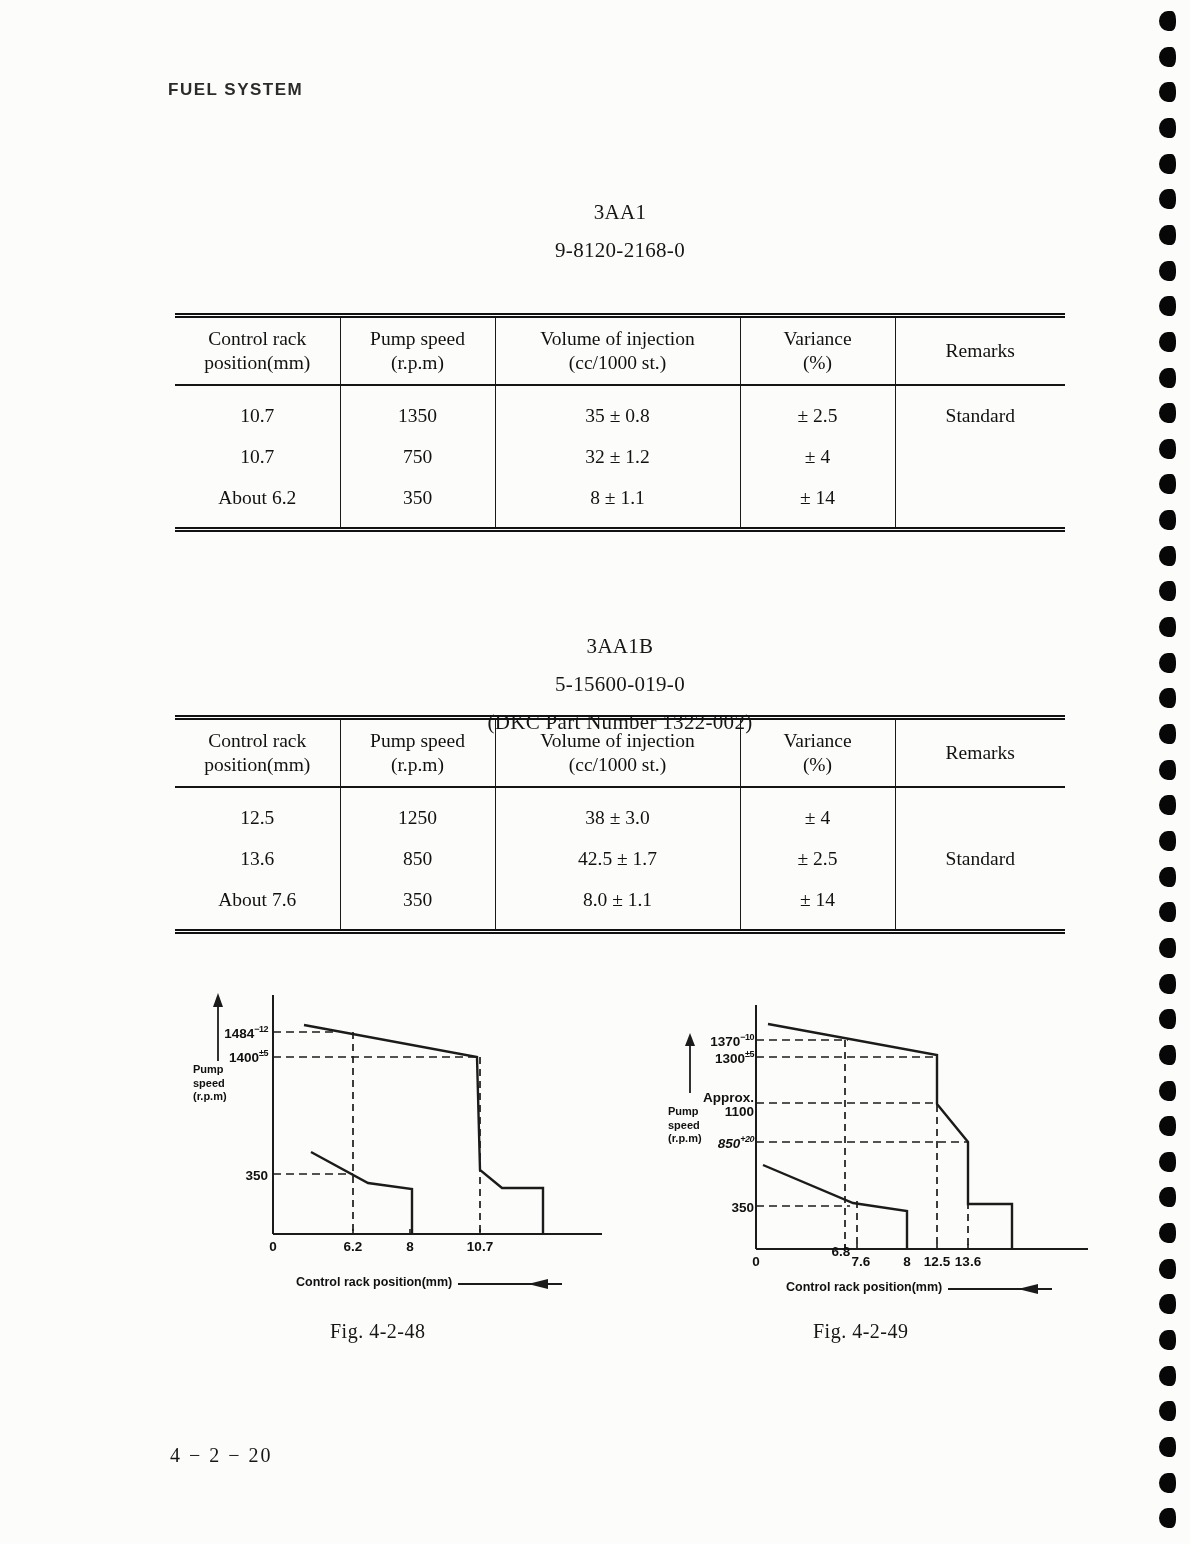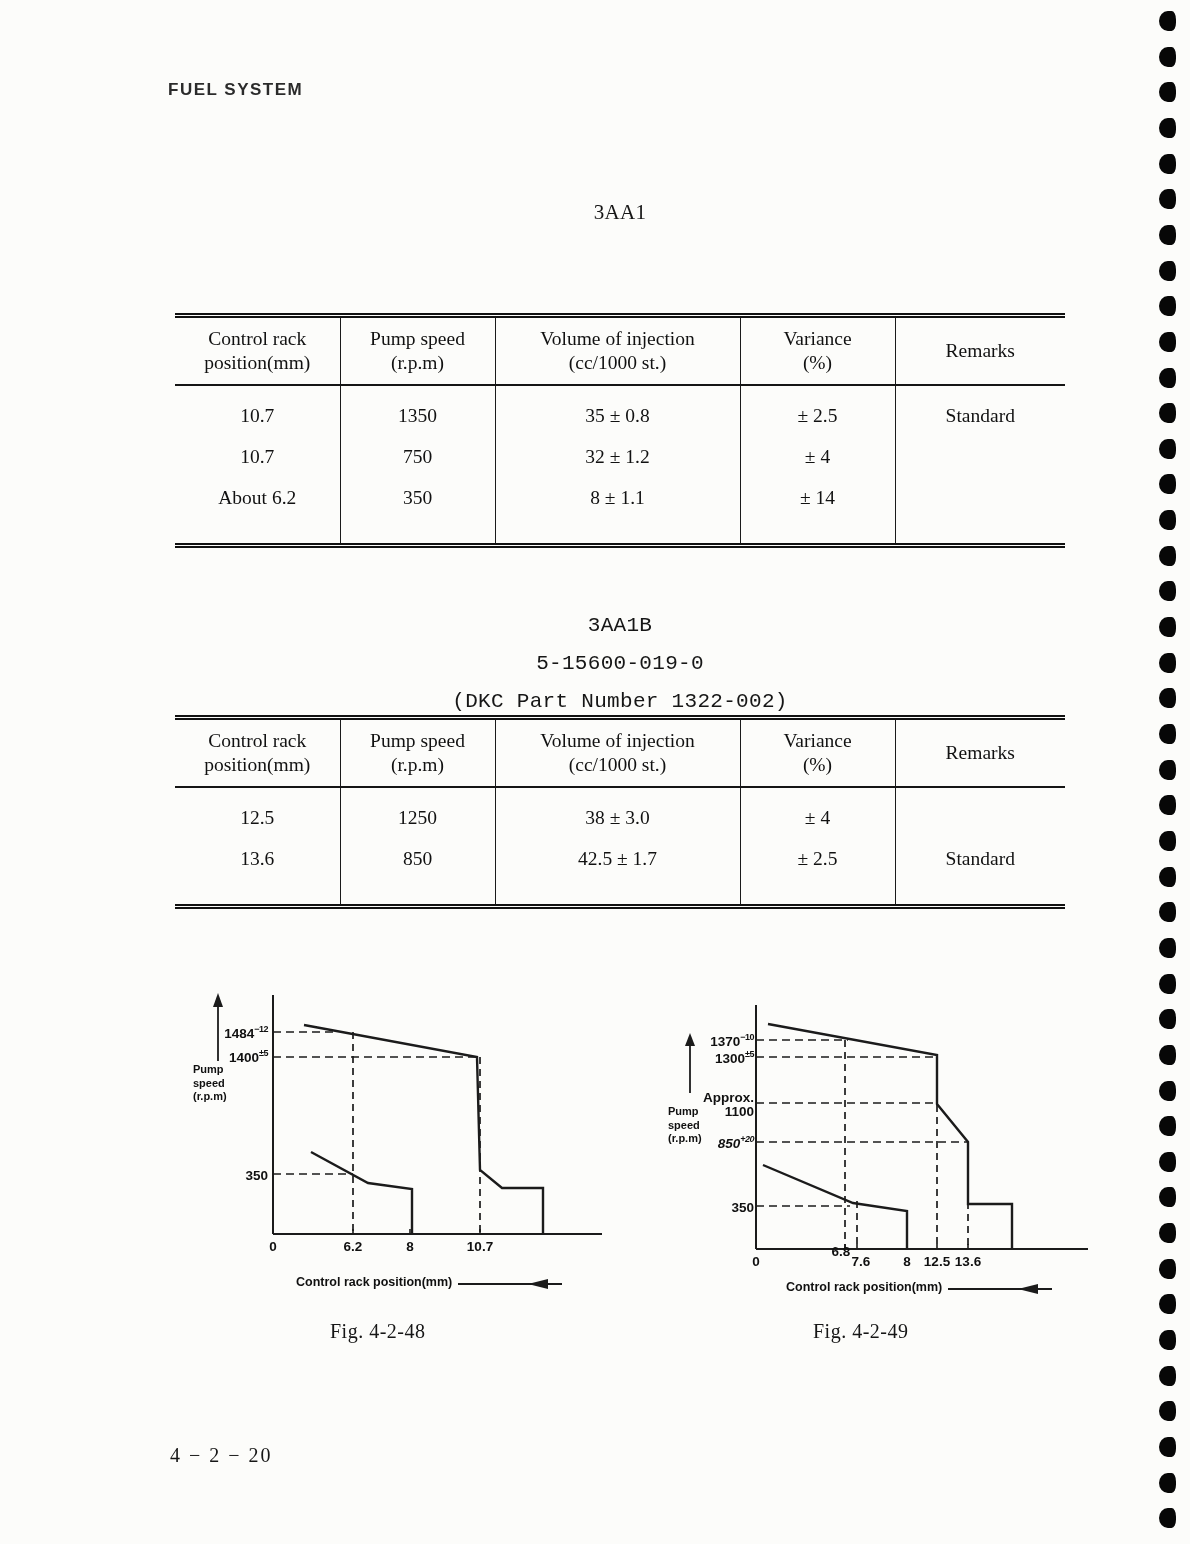--- a/index.html
+++ b/index.html
@@ -6,31 +6,31 @@
   body{width:1190px;height:1544px;background:#fcfcfa;position:relative;
        font-family:"Liberation Serif",serif;color:#161616;overflow:hidden;}
   .abs{position:absolute;}
   
   .doc-header{left:168px;top:80px;font-family:"Liberation Sans",sans-serif;
       font-weight:bold;font-size:17px;letter-spacing:1.5px;color:#2b2b2b;}
   .page-number{left:170px;top:1444px;font-size:20px;letter-spacing:2px;}
   
   .title-block{left:175px;width:890px;text-align:center;font-size:21px;
       line-height:38px;letter-spacing:.3px;}
-  .tb1{top:193px;} .tb2{top:607px;font-family:Liberation Mono, monospace;}
+  .tb1{top:193px;} .tb2{top:627px;}
   
   .tablewrap{left:175px;width:890px;border-top:5px double #111;border-bottom:5px double #111;}
   .t1{top:313px;} .t2{top:715px;}
   table.spec{border-collapse:collapse;table-layout:fixed;width:100%;font-size:19.5px;color:#111;}
   table.spec th,table.spec td{text-align:center;vertical-align:middle;font-weight:normal;padding:0 4px;}
   table.spec th{height:66px;border-bottom:2.5px solid #151515;white-space:pre-line;line-height:24px;}
   table.spec th:not(:last-child),table.spec td:not(:last-child){border-right:1.7px solid #1a1a1a;}
   table.spec tbody td{height:41px;}
   table.spec tbody tr:first-child td{padding-top:9px;}
-  table.spec tbody tr:last-child td{padding-bottom:25px;}
+  table.spec tbody tr:last-child td{padding-bottom:9px;}
   
   .chart{width:490px;height:315px;}
   .chart svg{position:absolute;left:0;top:0;}
   .c1{left:150px;top:985px;}
   .c2{left:660px;top:985px;width:450px;}
   .clab{position:absolute;font-family:"Liberation Sans",sans-serif;font-weight:bold;color:#101010;}
   .ylab{width:80px;text-align:right;font-size:13.5px;white-space:nowrap;}
   .ylab sup{font-size:9px;letter-spacing:-.5px;}
   .ylab .l2{font-size:13.5px;line-height:13px;}
   .approx{line-height:14px;}
@@ -42,20 +42,21 @@
   .dot{position:absolute;right:14px;width:17px;height:20px;background:#070707;
        border-radius:52% 26% 26% 52% / 50% 42% 42% 50%;}
 </style>
 </head>
 <body>
 
 <div class="abs doc-header">FUEL SYSTEM</div>
 
 <div class="abs title-block tb1">
   <div>3AA1</div>
+  <div>9-8120-2168-0</div>
 </div>
 
 <div class="abs tablewrap t1">
 <table class="spec">
   <colgroup>
         <col style="width:165px">
         <col style="width:155px">
         <col style="width:245px">
         <col style="width:155px">
         <col style="width:170px">
@@ -134,20 +135,27 @@
       <td>38 ± 3.0</td>
       <td>± 4</td>
       <td></td>
     </tr>
     <tr>
       <td>13.6</td>
       <td>850</td>
       <td>42.5 ± 1.7</td>
       <td>± 2.5</td>
       <td>Standard</td>
+    </tr>
+    <tr>
+      <td>About 7.6</td>
+      <td>350</td>
+      <td>8.0 ± 1.1</td>
+      <td>± 14</td>
+      <td></td>
     </tr>
   </tbody>
 </table>
 </div>
 
 <div class="abs chart c1">
   <svg width="490" height="315" viewBox="0 0 490 315">
     <g stroke="#1b1b1b" fill="none">
       <path d="M123,10 V249" stroke-width="2"></path>
       <path d="M123,249 H452" stroke-width="2"></path>

